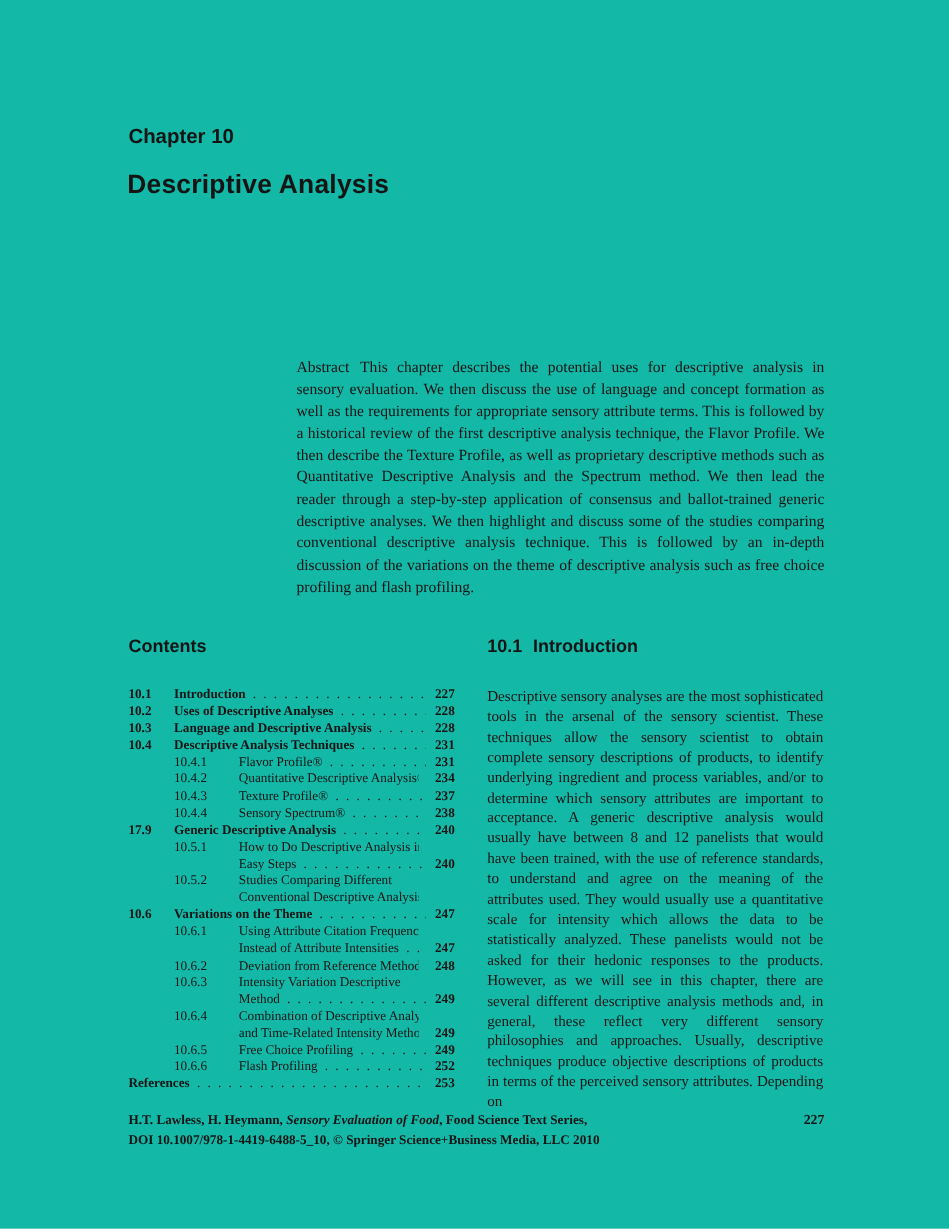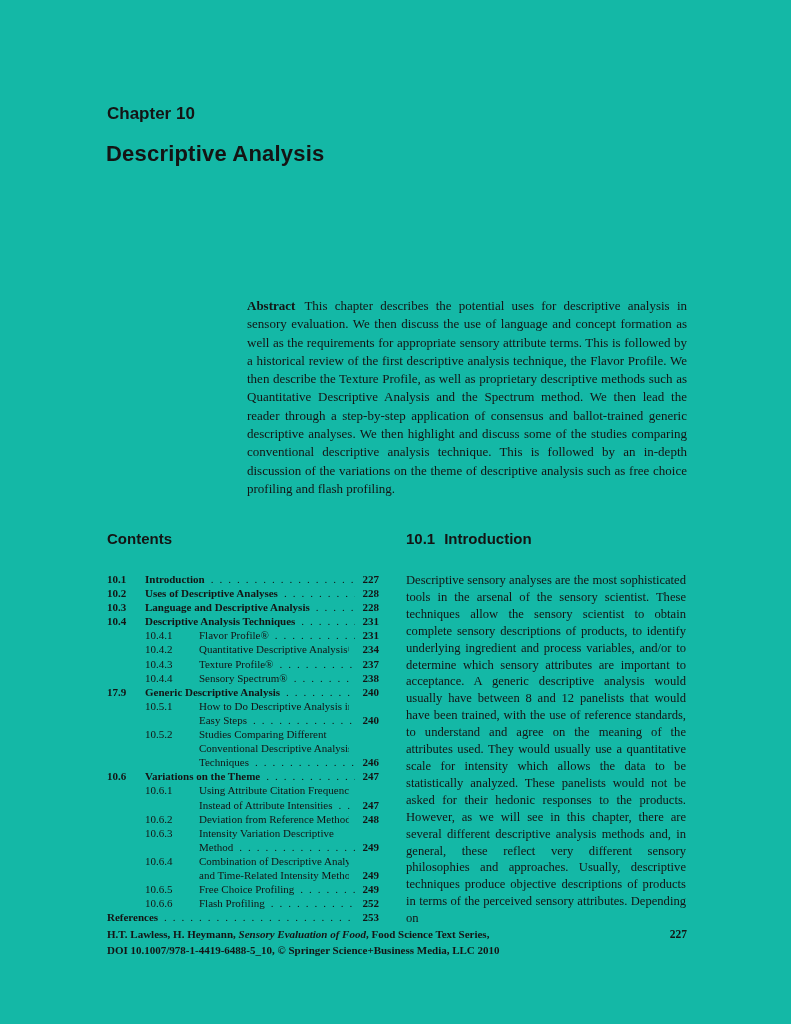--- a/index.html
+++ b/index.html
@@ -19,21 +19,21 @@
   .chapter-title{
     position:absolute;left:106px;top:141px;
     font-family:"Liberation Sans", sans-serif;
     font-weight:bold;font-size:22px;letter-spacing:.2px;
   }
   .abstract{
     position:absolute;left:247px;top:284px;width:440px;
     font-size:13px;line-height:18.3px;
     text-align:justify;
   }
-  .abstract .abstract-label{font-weight:bold;padding-right:9px;}
+  .abstract .abstract-label{font-weight:normal;padding-right:9px;}
   .quote{
     position:absolute;left:247px;top:486px;width:440px;
     font-style:italic;font-size:11.6px;line-height:14px;
   }
   .quote-attribution{
     text-align:right;font-style:normal;font-size:11.6px;margin-top:1px;
   }
   .columns{
     position:absolute;left:107px;top:530px;width:579px;
     display:flex;gap:27px;
@@ -157,25 +157,20 @@
             <span class="num">10.5.2</span>
             <span class="lbl">Studies Comparing Different</span>
             <span class="dots"></span>
             <span class="pg"></span>
           </div>
         <div class="toc-row subc nopage">
             <span class="lbl">Conventional Descriptive Analysis</span>
             <span class="dots"></span>
             <span class="pg"></span>
           </div>
-        <div class="toc-row subc">
-            <span class="lbl">Techniques</span>
-            <span class="dots"></span>
-            <span class="pg">246</span>
-          </div>
         <div class="toc-row main">
             <span class="num">10.6</span>
             <span class="lbl">Variations on the Theme</span>
             <span class="dots"></span>
             <span class="pg">247</span>
           </div>
         <div class="toc-row sub nopage">
             <span class="num">10.6.1</span>
             <span class="lbl">Using Attribute Citation Frequencies</span>
             <span class="dots"></span>

